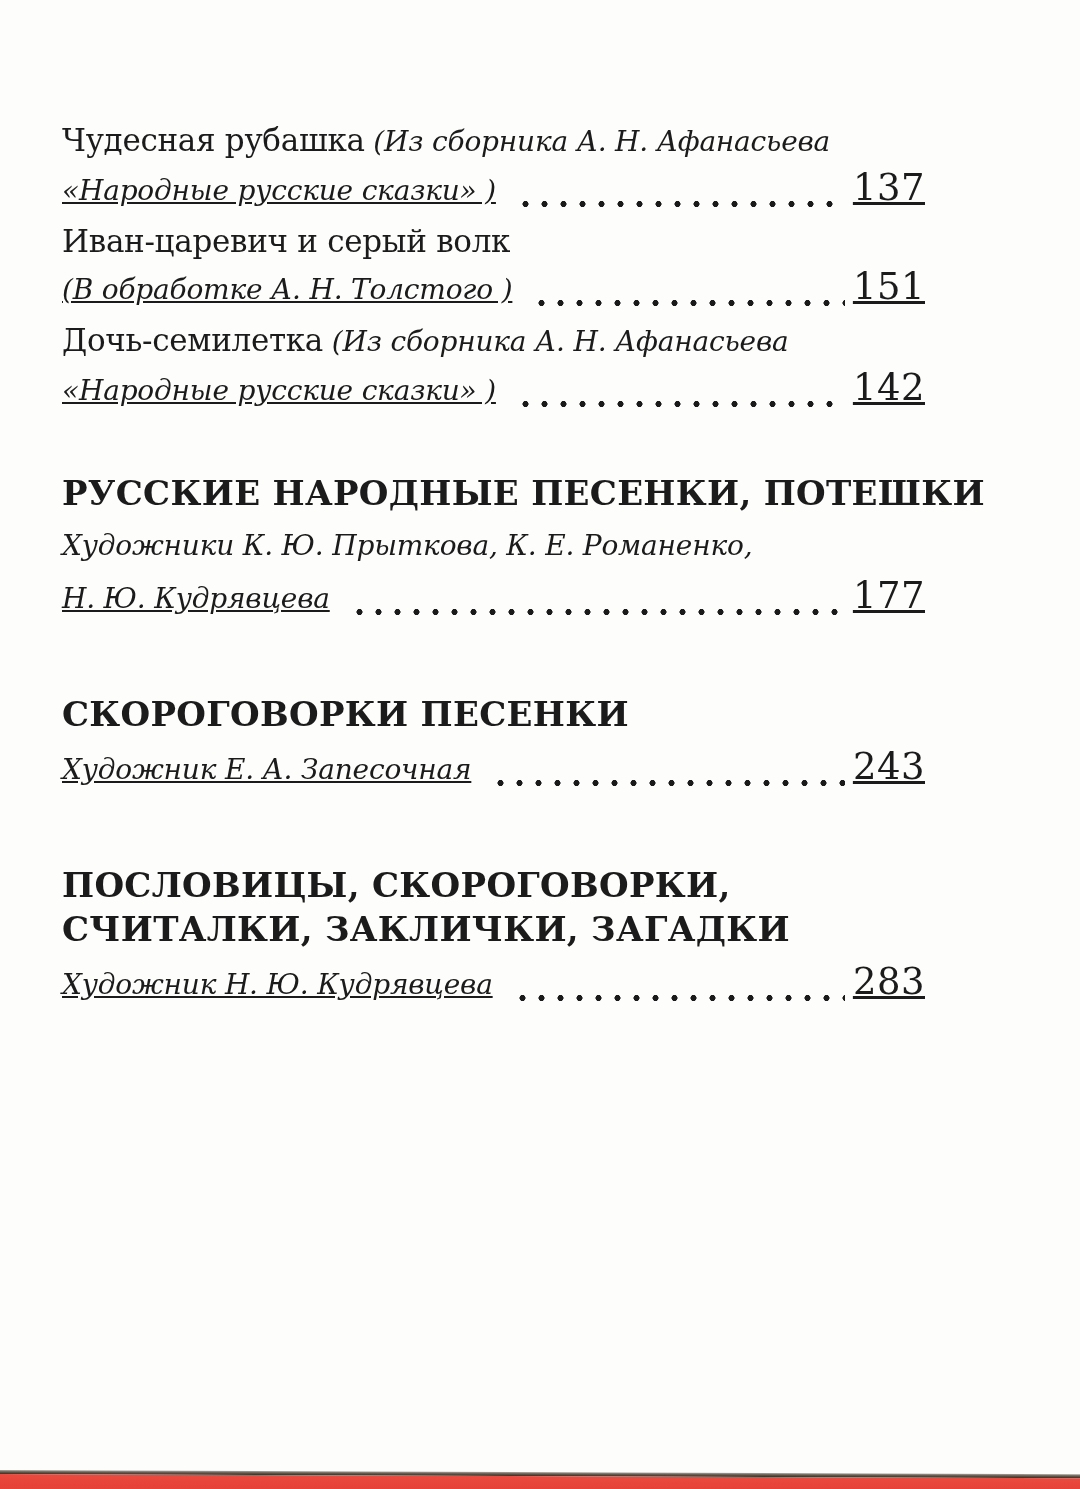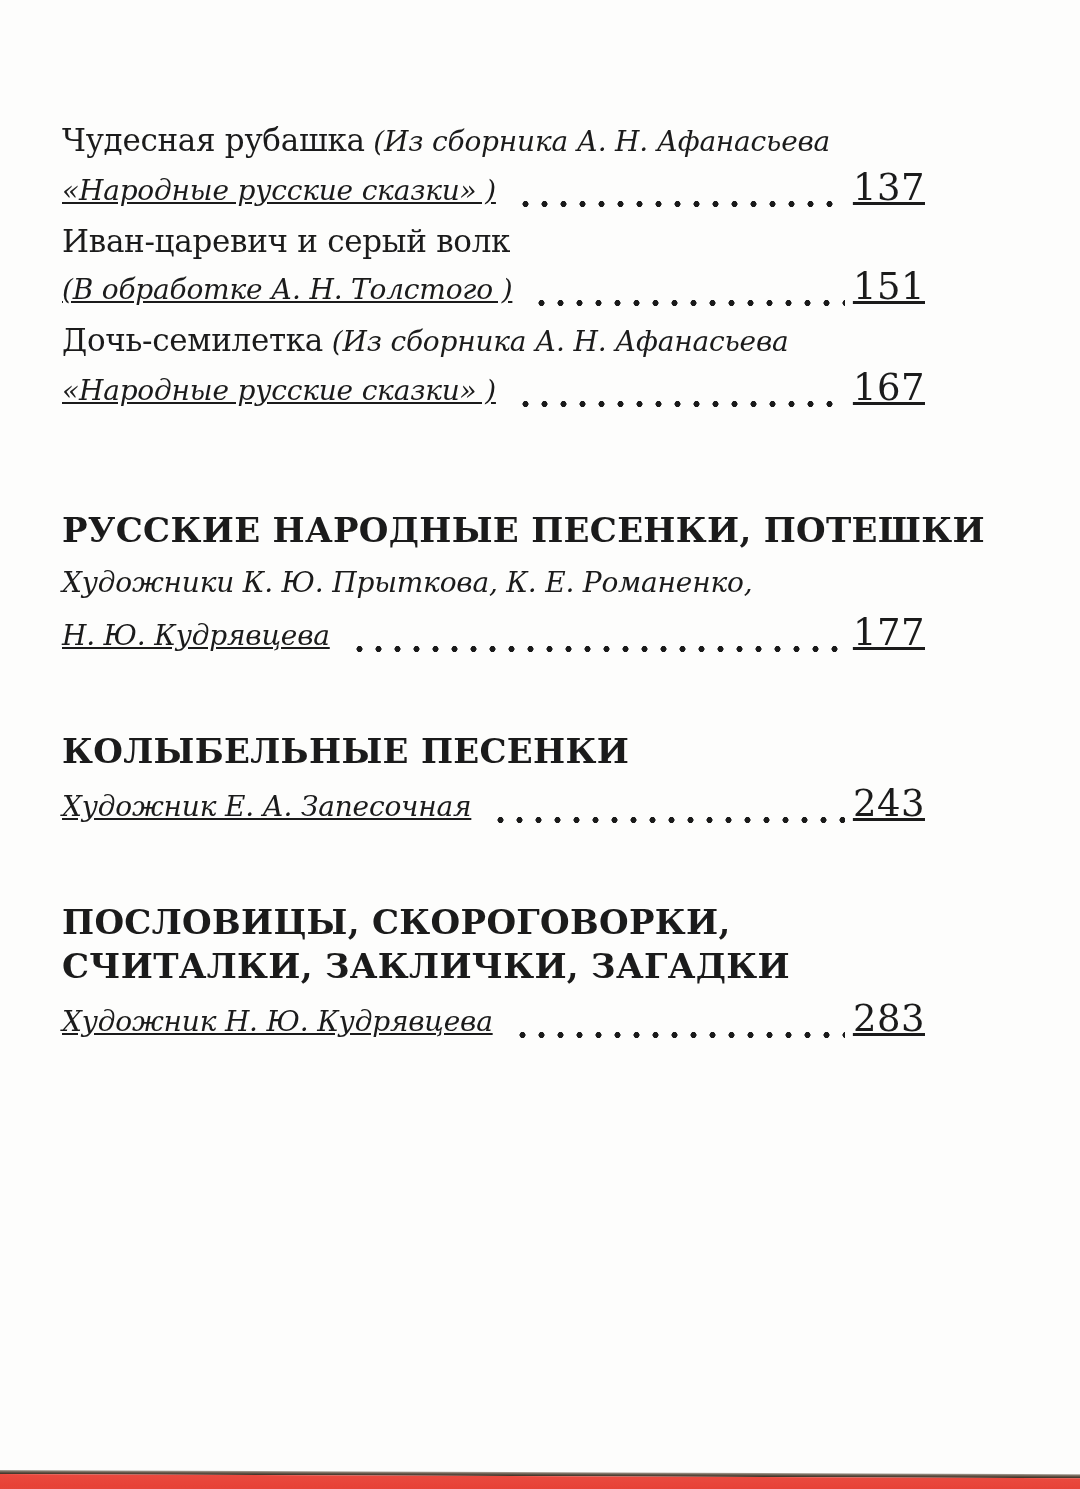--- a/index.html
+++ b/index.html
@@ -63,21 +63,21 @@
     letter-spacing: 0.5px;
     flex: 0 0 auto;
   }
   .row.heading {
     font-weight: bold;
     font-size: 34px;
     letter-spacing: 0.3px;
     line-height: 44px;
   }
   .gap-entry   { margin-top: 4px; }
-  .gap-big     { margin-top: 94px; }
+  .gap-big     { margin-top: 57px; }
   .gap-big2    { margin-top: 70px; }
   .gap-sub     { margin-top: 8px; }
   .footer {
     position: absolute;
     left: -1%;
     bottom: -4px;
     width: 102%;
     transform: rotate(0.22deg);
     transform-origin: left bottom;
   }
@@ -108,32 +108,32 @@
     <div class="row leaderline">
       <span class="t-ital">(В обработке А. Н. Толстого )</span>
       <div class="leader"></div>
       <span class="pagenum">151</span>
     </div>
 
     <div class="row story-title gap-entry"><span class="t-roman">Дочь-семилетка</span><span class="t-ital"> (Из сборника А. Н. Афанасьева</span></div>
     <div class="row leaderline">
       <span class="t-ital">«Народные русские сказки» )</span>
       <div class="leader"></div>
-      <span class="pagenum">167</span>
+      <span class="pagenum">142</span>
     </div>
 
     <div class="row heading gap-big">РУССКИЕ НАРОДНЫЕ ПЕСЕНКИ, ПОТЕШКИ</div>
     <div class="row gap-sub"><span class="t-ital">Художники К. Ю. Прыткова, К. Е. Романенко,</span></div>
     <div class="row leaderline">
       <span class="t-ital">Н. Ю. Кудрявцева</span>
       <div class="leader"></div>
       <span class="pagenum">177</span>
     </div>
 
-    <div class="row heading gap-big2">КОЛЫБЕЛЬНЫЕ ПЕСЕНКИ</div>
+    <div class="row heading gap-big2">СКОРОГОВОРКИ ПЕСЕНКИ</div>
     <div class="row leaderline gap-sub">
       <span class="t-ital">Художник Е. А. Запесочная</span>
       <div class="leader"></div>
       <span class="pagenum">243</span>
     </div>
 
     <div class="row heading gap-big2">ПОСЛОВИЦЫ, СКОРОГОВОРКИ,</div>
     <div class="row heading">СЧИТАЛКИ, ЗАКЛИЧКИ, ЗАГАДКИ</div>
     <div class="row leaderline gap-sub">
       <span class="t-ital">Художник Н. Ю. Кудрявцева</span>

